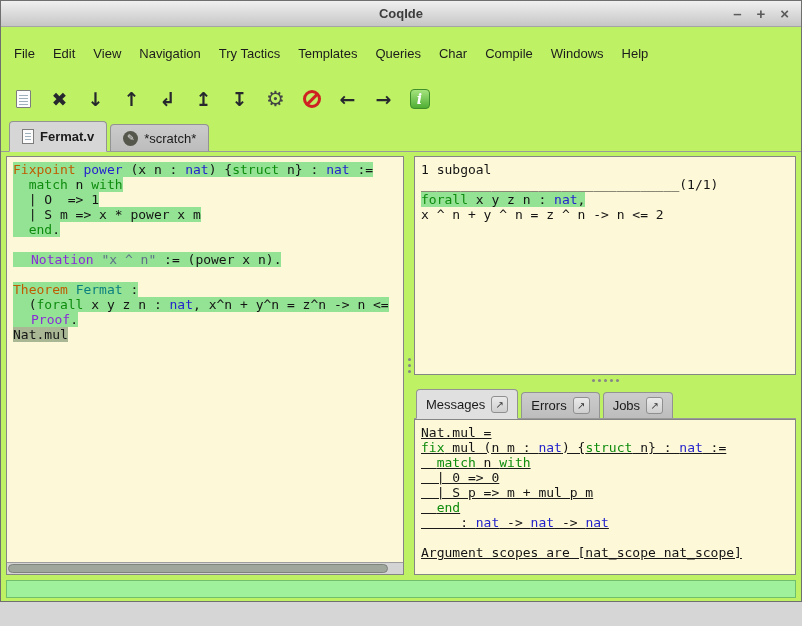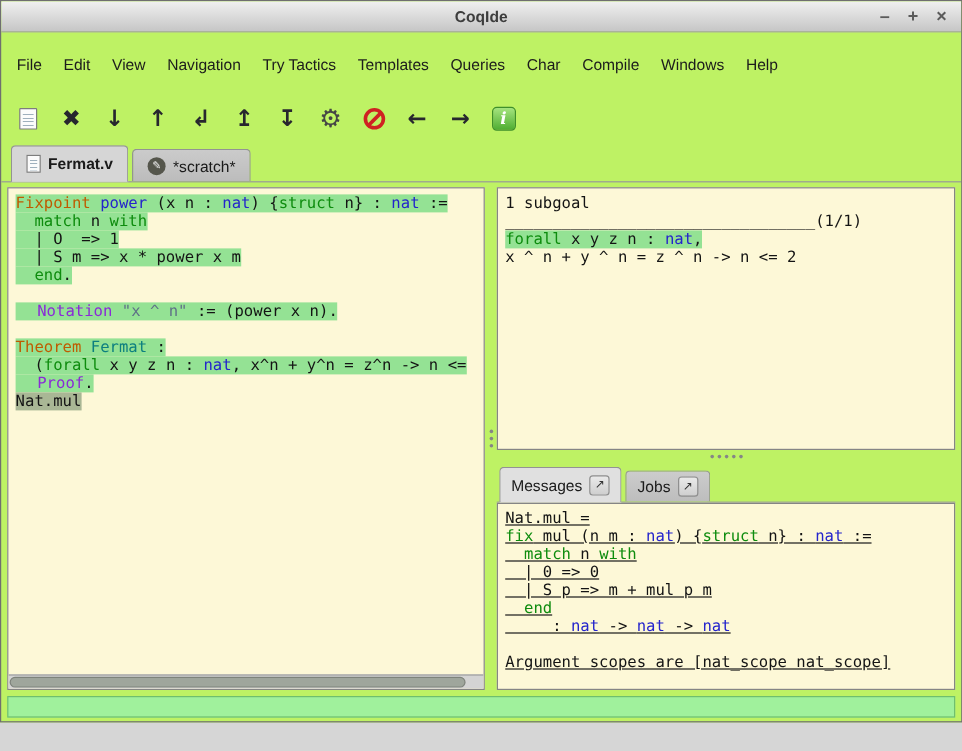--- a/index.html
+++ b/index.html
@@ -212,20 +212,24 @@
       <div class="hsplit">
         <span class="dots-h"></span>
       </div>
 
       <div class="msg-tabs">
         <div class="mtab active">
           <span>Messages</span>
           <span class="detach"></span>
         </div>
         <div class="mtab">
+          <span>Errors</span>
+          <span class="detach"></span>
+        </div>
+        <div class="mtab">
           <span>Jobs</span>
           <span class="detach"></span>
         </div>
       </div>
 
       <div class="pane console-pane">
         <div class="code"><div class="code-line"><span>Nat.mul =</span></div><div class="code-line"><span class="tok-kg">fix</span><span> mul (n m : </span><span class="tok-bl">nat</span><span>) {</span><span class="tok-kg">struct</span><span> n} : </span><span class="tok-bl">nat</span><span> :=</span></div><div class="code-line"><span>  </span><span class="tok-kg">match</span><span> n </span><span class="tok-kg">with</span></div><div class="code-line"><span>  | 0 =&gt; 0</span></div><div class="code-line"><span>  | S p =&gt; m + mul p m</span></div><div class="code-line"><span>  </span><span class="tok-kg">end</span></div><div class="code-line"><span>     : </span><span class="tok-bl">nat</span><span> -&gt; </span><span class="tok-bl">nat</span><span> -&gt; </span><span class="tok-bl">nat</span></div><div class="code-line"></div><div class="code-line"><span>Argument scopes are [nat_scope nat_scope]</span></div></div>
       </div>
     </div>
 

